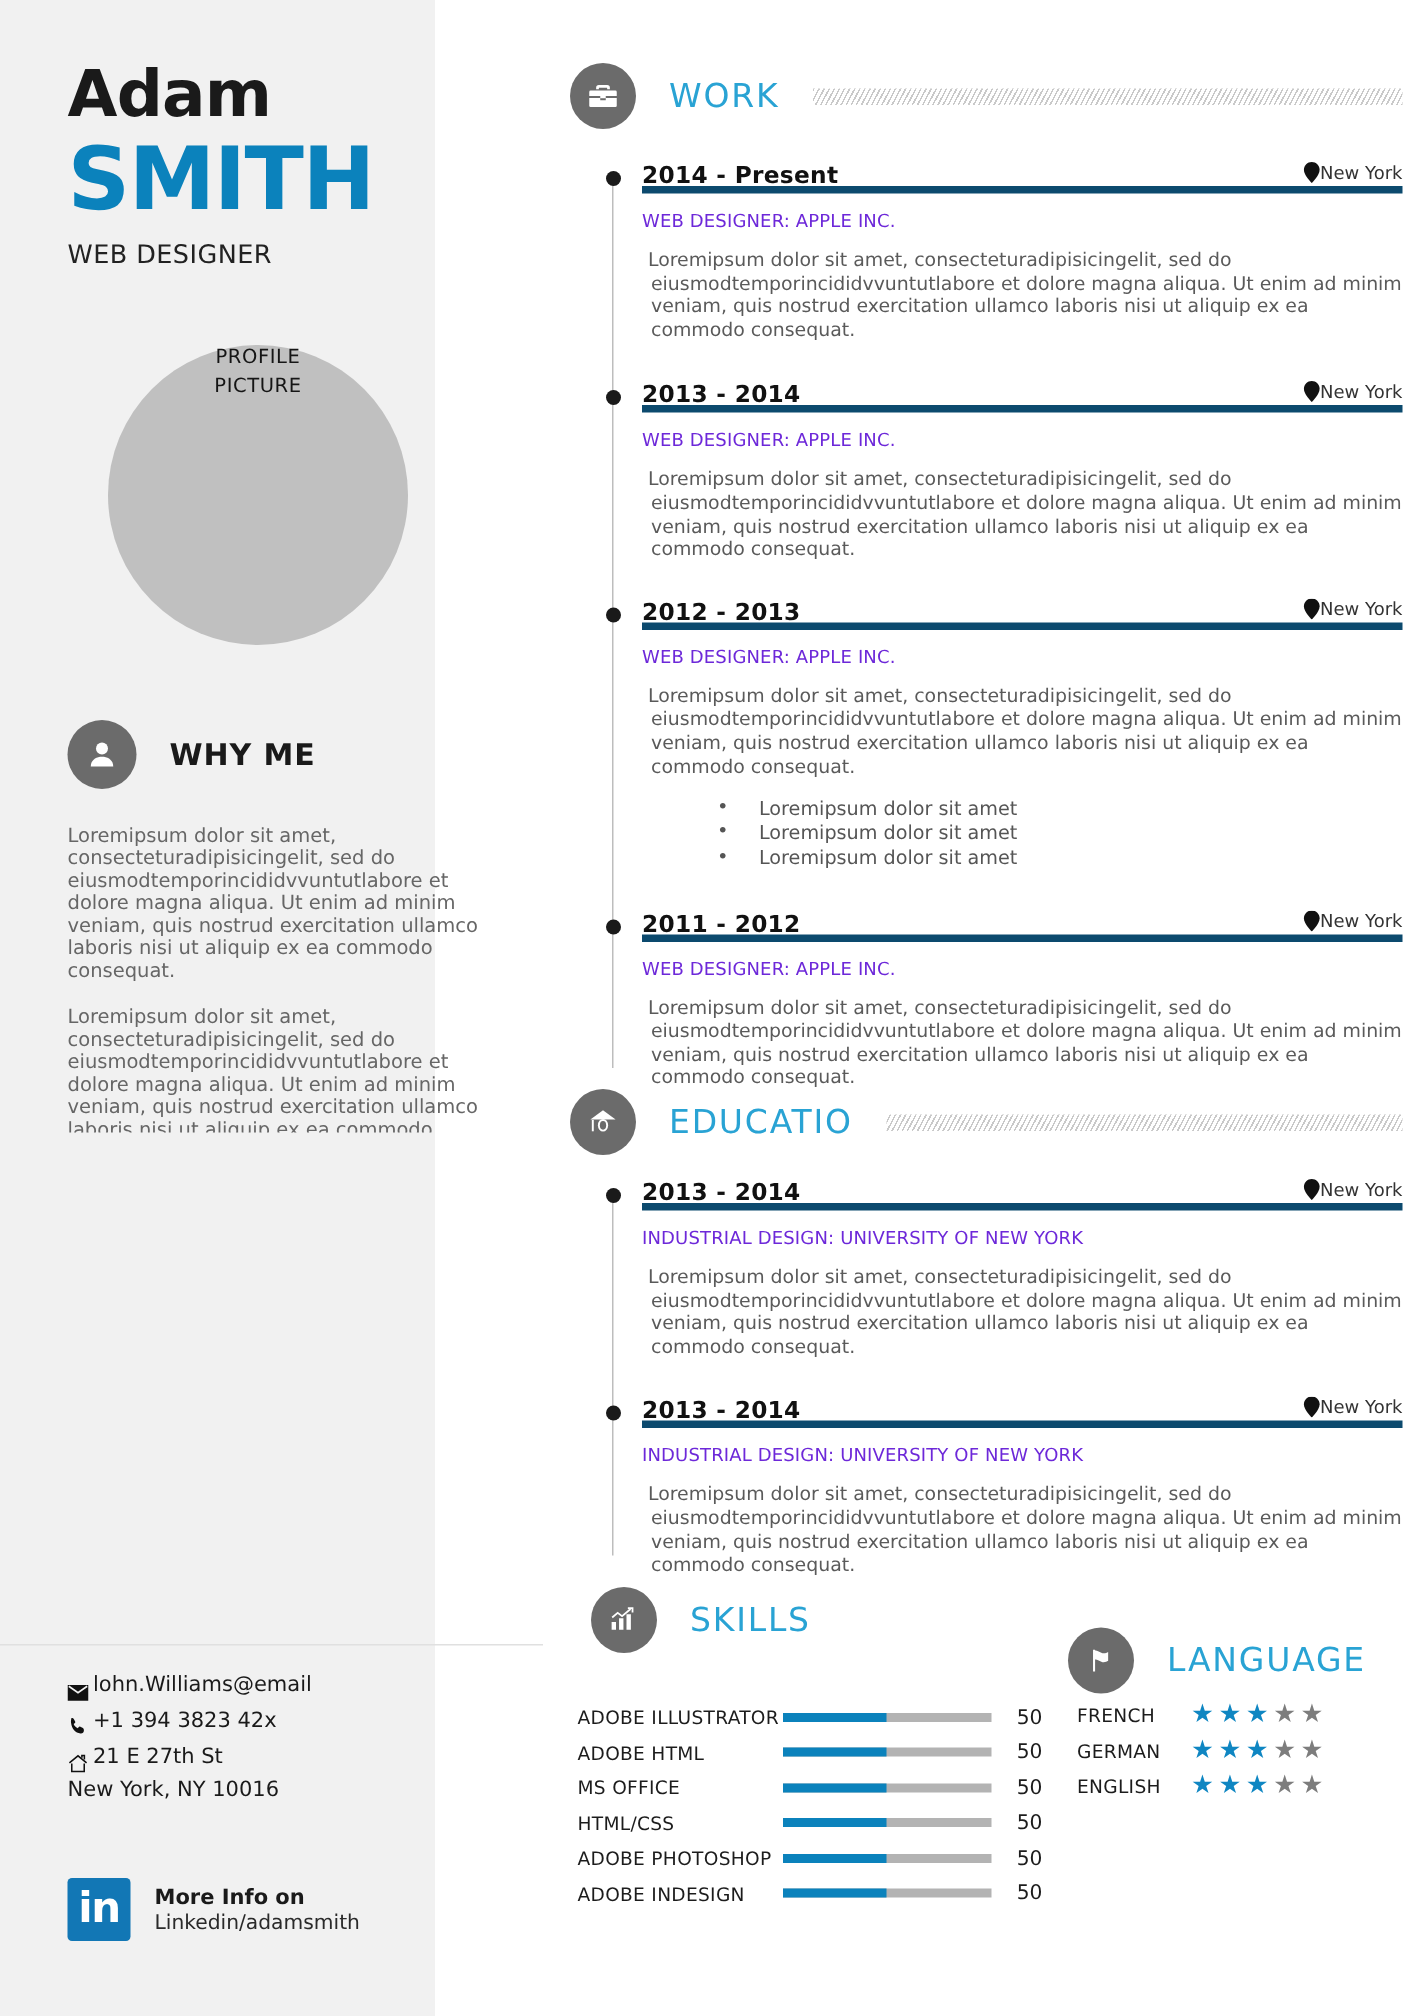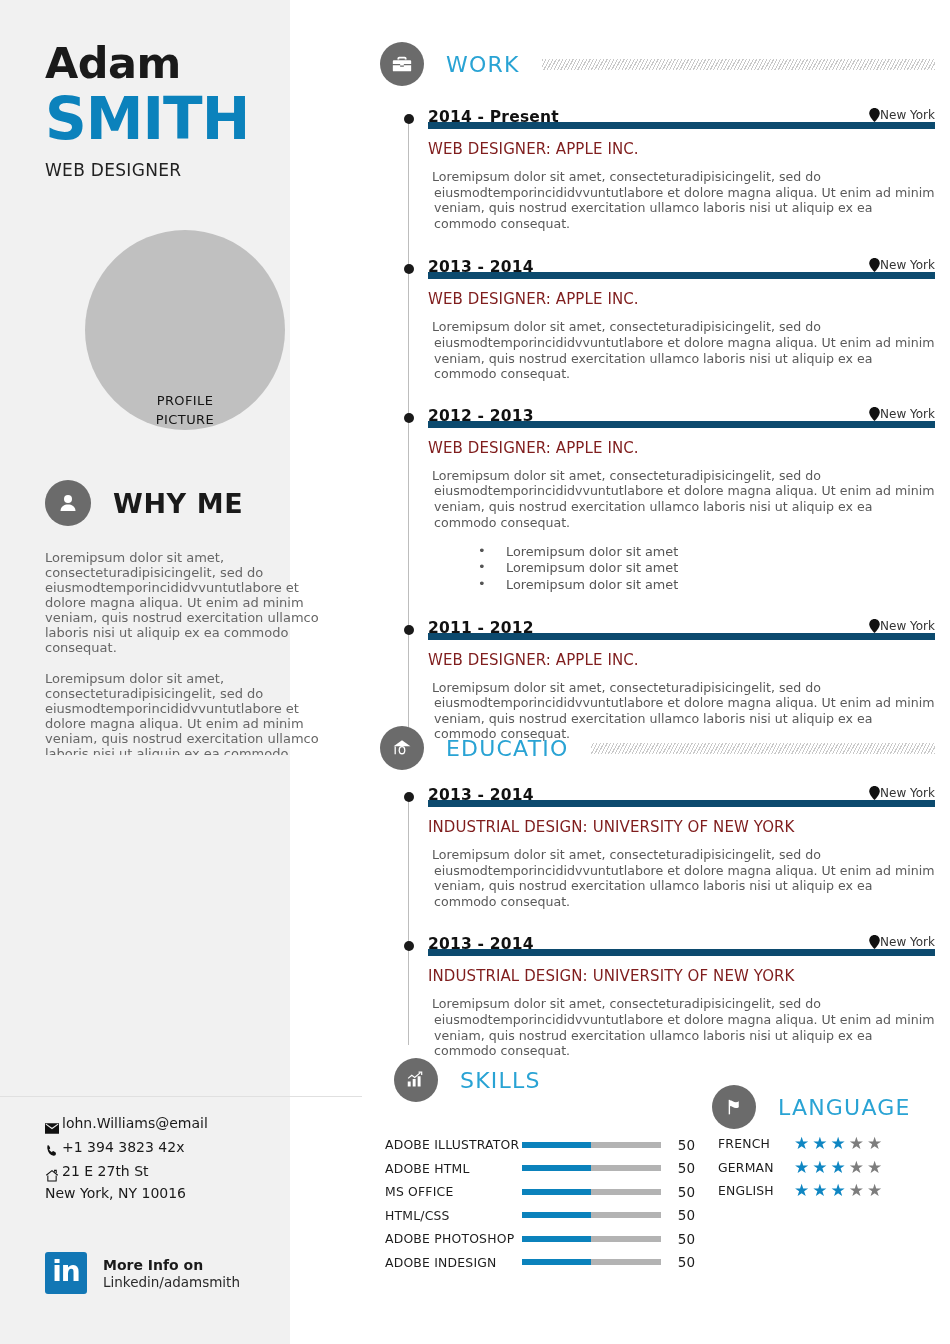--- a/index.html
+++ b/index.html
@@ -25,43 +25,43 @@
   .name-last {
     position: absolute; left: 45px; top: 90px;
     font-size: 58px; font-weight: 700; color: #0b82bc;
     letter-spacing: -1px; line-height: 1;
   }
   .job-title {
     position: absolute; left: 45px; top: 160px;
     font-size: 17px; color: #222; letter-spacing: 0.3px;
   }
   .profile-circle {
-    position: absolute; left: 85px; top: 230px;
+    position: absolute; left: 72px; top: 230px;
     width: 200px; height: 200px; border-radius: 50%;
     background: #c0c0c0;
-    display: flex; align-items: flex-end; justify-content: center;
+    display: flex; align-items: flex-start; justify-content: center;
   }
   .profile-label {
     text-align: center; font-size: 13px; color: #151515;
     line-height: 1.45; letter-spacing: 0.4px;
   }
 
   .icon-circle {
     border-radius: 50%; background: #6b6b6b;
     display: flex; align-items: center; justify-content: center;
     flex: none;
   }
   .icon-circle svg { display:block; }
 
   .whyme-head {
     position: absolute; left: 45px; top: 480px;
     display: flex; align-items: center; gap: 22px;
   }
   .whyme-head .icon-circle { width: 46px; height: 46px; }
-  .whyme-title { font-size: 27px; font-weight: 700; color: #1a1a1a; letter-spacing: 0.6px; }
+  .whyme-title { font-size: 20px; font-weight: 700; color: #1a1a1a; letter-spacing: 0.6px; }
 
   .whyme-body {
     position: absolute; left: 45px; top: 550px;
     width: 278px; height: 205px; overflow: hidden;
     font-size: 13px; line-height: 1.16; color: #666;
   }
   .whyme-body p + p { margin-top: 15px; }
 
   .sidebar-div {
     position: absolute; left: 0; top: 1096px;
@@ -122,31 +122,31 @@
     content:""; position: absolute; left: 28px; top: 8px; bottom: 14px;
     width: 1px; background: #bdbdbd;
   }
   .entry { position: relative; padding-left: 48px; }
   .entry .dot {
     position: absolute; left: 23.5px; top: 6px;
     width: 10px; height: 10px; border-radius: 50%; background: #1a1a1a;
   }
   .entry-top {
     display: flex; align-items: baseline; justify-content: space-between;
-    border-bottom: 7px solid #0c4a6e; padding-bottom: 4px;
+    border-bottom: 5px solid #0c4a6e; padding-bottom: 4px;
     height: 21px; overflow: hidden;
   }
   .entry-date { font-size: 15.5px; font-weight: 700; color: #111; letter-spacing:0.2px; }
   .entry-loc {
     display:flex; align-items:flex-end; gap:0px;
     font-size: 12px; color: #333; white-space: nowrap; justify-content: flex-end;
   }
   .entry-loc svg { display:block; }
   .entry-role {
-    font-size: 15px; color: #7f1d1d; margin-top: 11px; letter-spacing: 0.1px;
+    font-size: 12px; color: #6d28d9; margin-top: 11px; letter-spacing: 0.1px;
   }
   .entry-desc {
     font-size: 12.6px; line-height: 1.24; color: #5a5a5a;
     margin-top: 11px; padding-left: 6px; text-indent: -2px;
   }
   .entry-bullets {
     margin-top: 14px; padding-left: 50px; list-style: none;
   }
   .entry-bullets li {
     font-size: 12.8px; color: #555; line-height: 1.26; position: relative;

